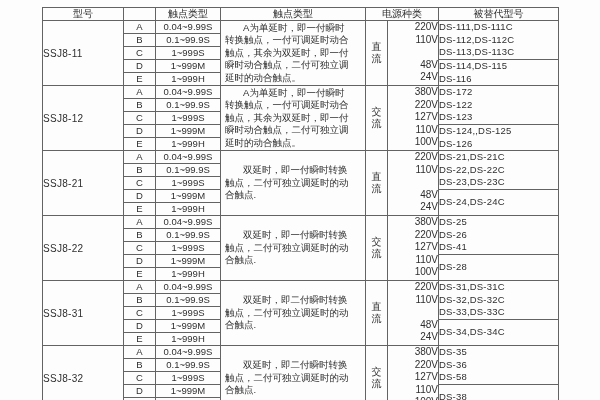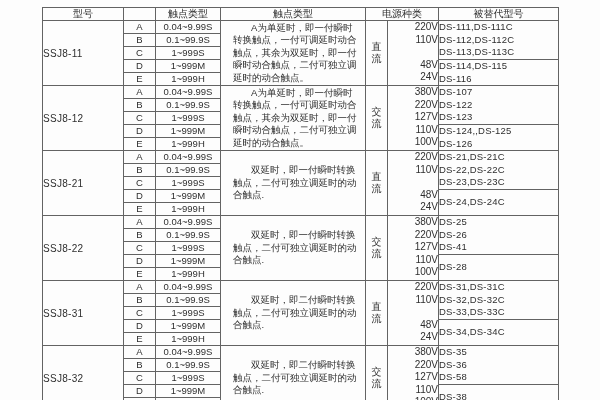--- a/index.html
+++ b/index.html
@@ -16,21 +16,21 @@
   }
   col.c1{width:81px;} col.c2{width:32px;} col.c3{width:65px;}
   col.c4{width:145px;} col.c5{width:22px;} col.c6{width:51px;} col.c7{width:120px;}
   th,td { border:1px solid #636363; padding:0; font-weight:normal; overflow:hidden; }
   thead tr { height:13px; }
   tbody tr { height:12.6px; }
   th { font-size:10px; line-height:12px; text-align:center; }
   td.c-model { font-size:10px; vertical-align:middle; letter-spacing:0.3px; }
   td.c-letter { font-size:9.5px; text-align:center; line-height:12px; }
   td.c-delay { font-size:9.5px; text-align:center; line-height:12px; }
-  td.c-contact { vertical-align:middle; padding:0 12px; }
+  td.c-contact { vertical-align:middle; padding:0 4px; }
   .contact-line { font-size:9.5px; line-height:12.5px; white-space:nowrap; }
   .contact-line.first { text-indent:1.9em; }
   td.c-acdc { vertical-align:middle; font-size:10px; text-align:center; }
   td.c-acdc div { line-height:12px; }
   td.c-volt { vertical-align:top; }
   .volt-line { height:12.6px; line-height:12.6px; font-size:10px; text-align:right; }
   td.c-repl { vertical-align:middle; }
   .repl-line { line-height:12.5px; font-size:9.5px; text-align:left; letter-spacing:0.2px; }
 </style>
 </head>
@@ -125,21 +125,21 @@
         <div>流</div>
       </td>
       <td class="c-volt" rowspan="5">
         <div class="volt-line">380V</div>
         <div class="volt-line">220V</div>
         <div class="volt-line">127V</div>
         <div class="volt-line">110V</div>
         <div class="volt-line">100V</div>
       </td>
       <td class="c-repl" rowspan="3">
-        <div class="repl-line">DS-107</div>
+        <div class="repl-line">DS-172</div>
         <div class="repl-line">DS-122</div>
         <div class="repl-line">DS-123</div>
       </td>
     </tr>
     <tr>
       <td class="c-letter">B</td>
       <td class="c-delay">0.1~99.9S</td>
     </tr>
     <tr>
       <td class="c-letter">C</td>

